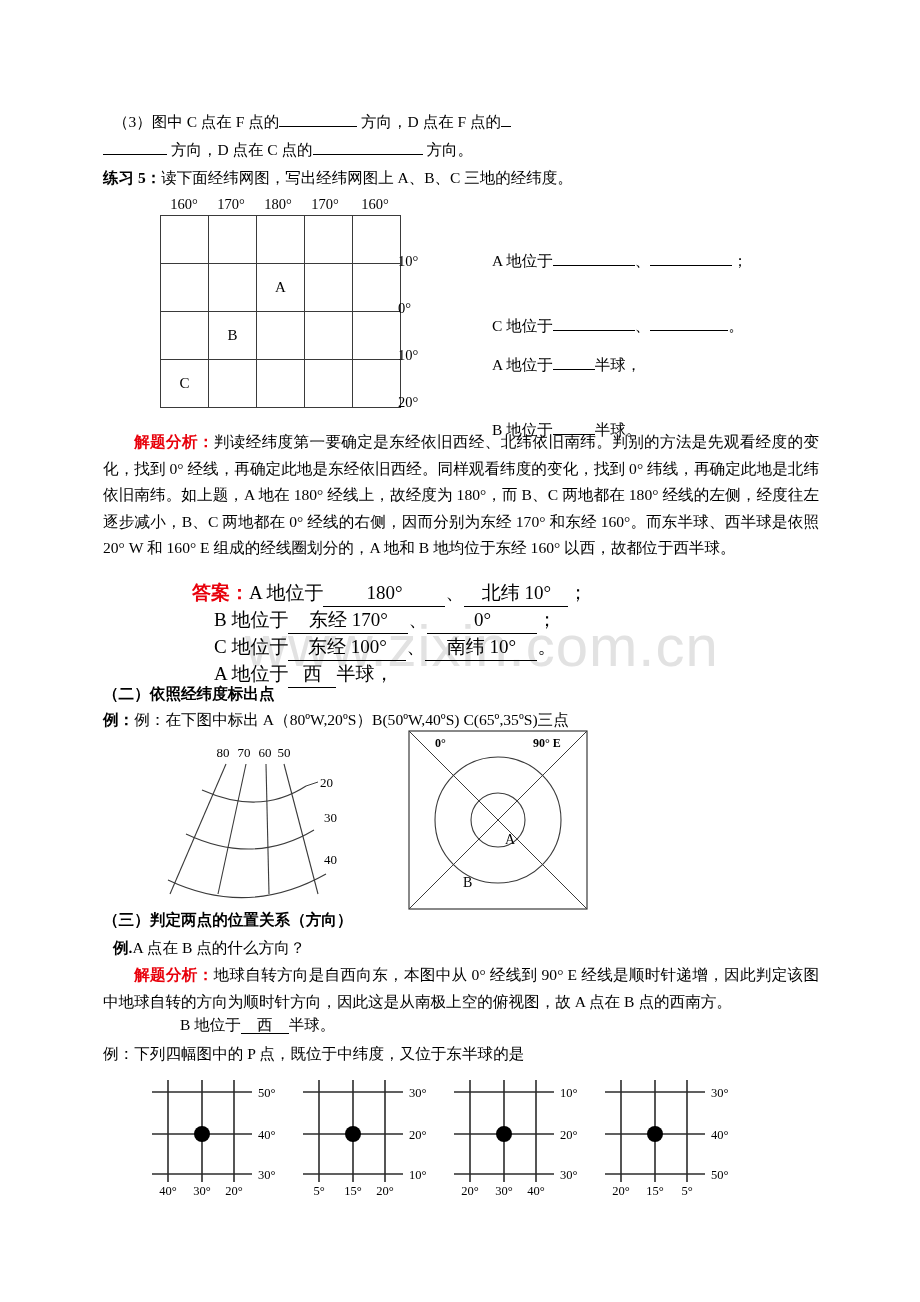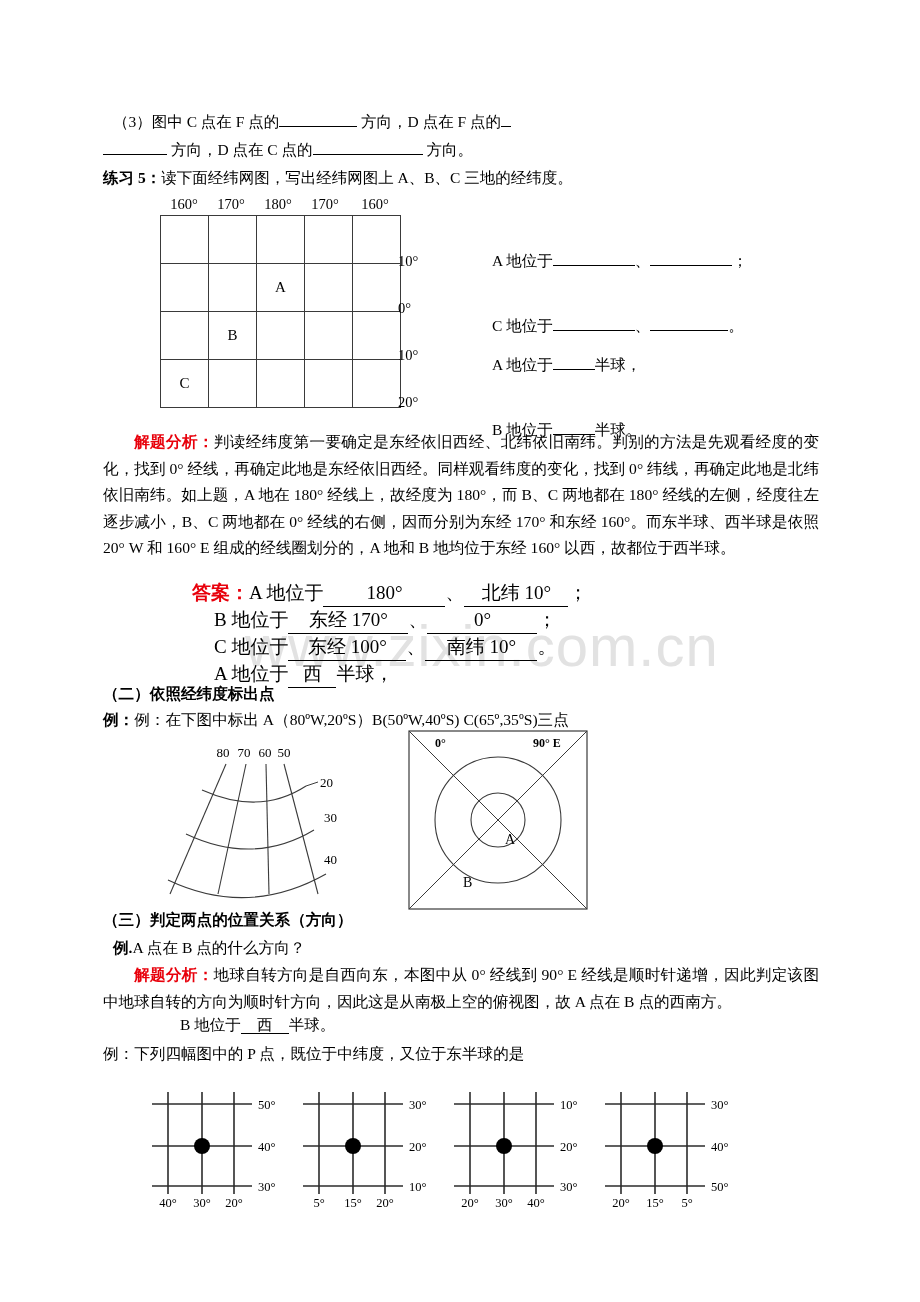--- a/index.html
+++ b/index.html
@@ -144,21 +144,20 @@
     top: 727px;
   }
 
   
   .four-grids {
     position: absolute;
     left: 146px;
     top: 1078px;
     width: 690px;
     height: 120px;
-    margin-top: 12px;
   }
   .sgrid {
     position: absolute;
     top: 0;
     width: 160px;
     height: 120px;
   }
   .sgrid svg { display: block; }
 </style>
 </head>

